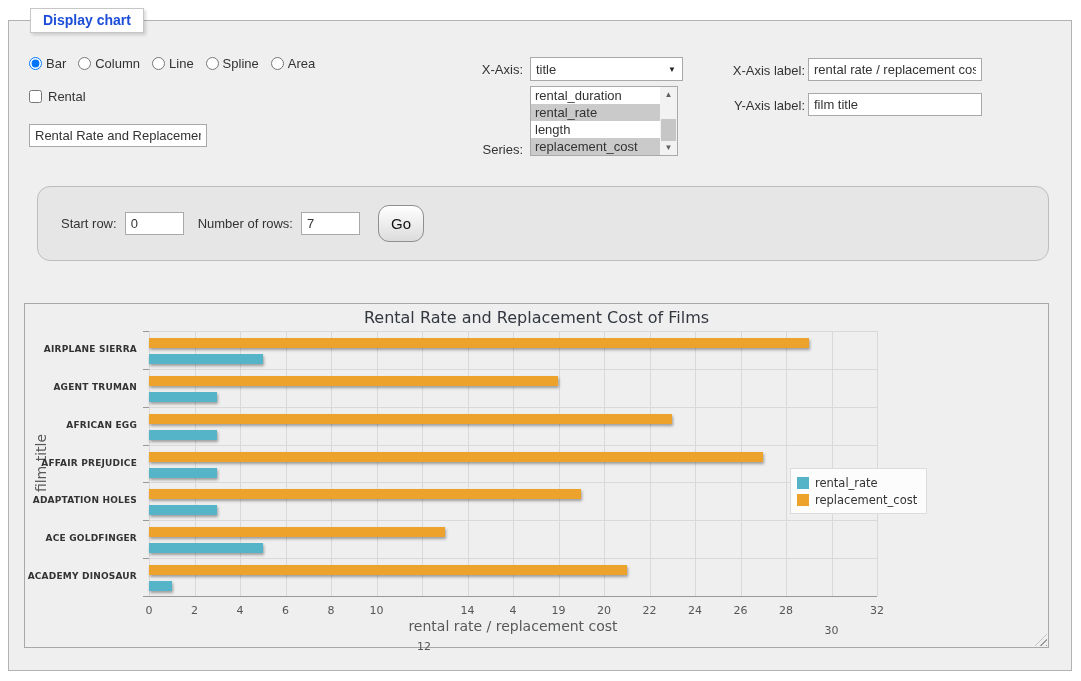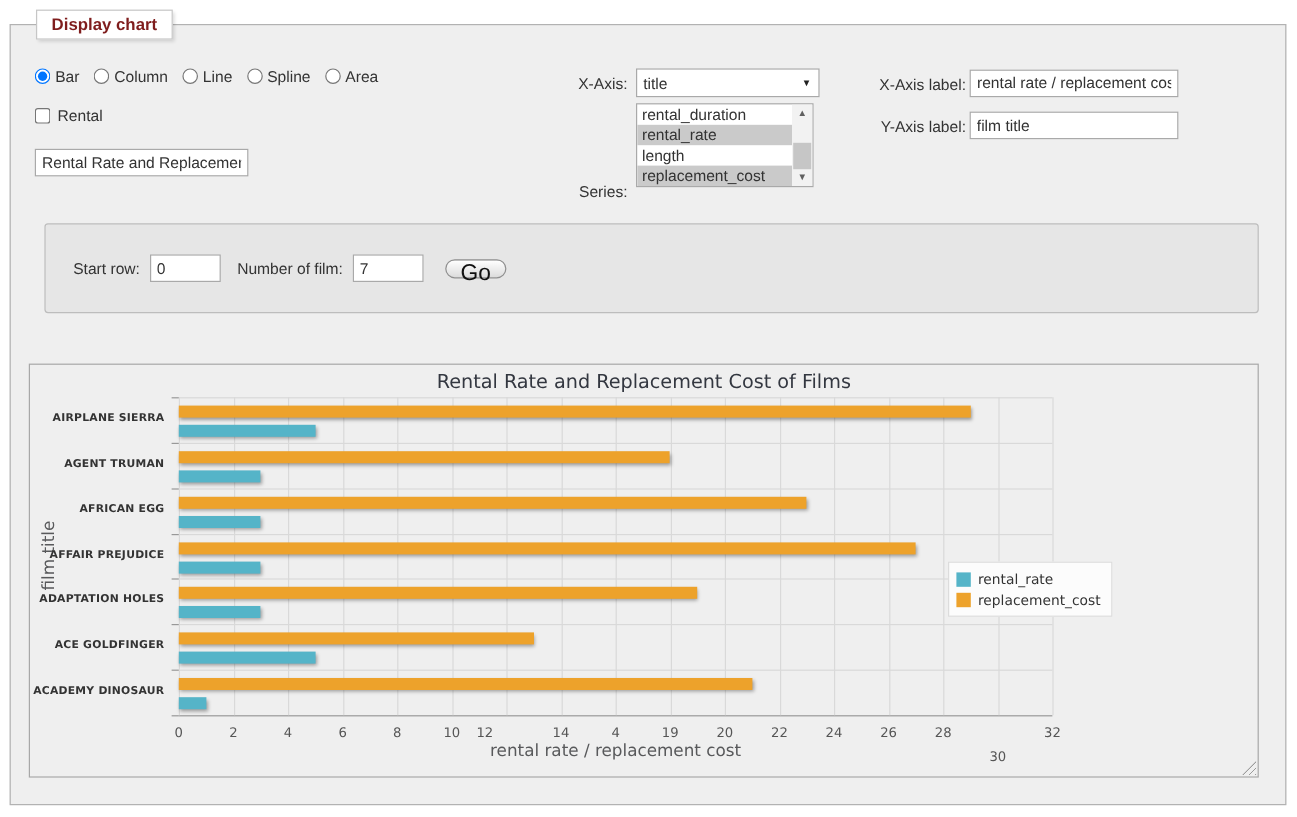--- a/index.html
+++ b/index.html
@@ -1,35 +1,35 @@
 <!DOCTYPE html>
 <html><head>
 <meta charset="utf-8">
 <style>
   * { box-sizing: border-box; margin: 0; padding: 0; }
   body { background:#fff; font-family:"Liberation Sans", sans-serif; }
   .page { position:relative; width:1081px; height:681px; background:#fff; overflow:hidden; font-size:13px; color:#333; }
 
   
   .fieldset { position:absolute; left:8px; top:20px; width:1064px; height:651px; background:#efefef; border:1px solid #b2b2b2; }
-  .legendbox { position:absolute; left:21px; top:-13px; background:#fff; border:1px solid #c6c6c6; padding:3px 12px 4px 12px; font-weight:bold; font-size:14px; color:#7f1d1d; box-shadow:2px 2px 3px rgba(0,0,0,0.15); z-index:5; }
+  .legendbox { position:absolute; left:21px; top:-13px; background:#fff; border:1px solid #c6c6c6; padding:3px 12px 4px 12px; font-weight:bold; font-size:14px; color:#1d4ed8; box-shadow:2px 2px 3px rgba(0,0,0,0.15); z-index:5; }
 
   
   .radio-row { position:absolute; left:20px; top:35px; display:flex; align-items:center; gap:12px;justify-content:flex-end; }
   .radio-item { display:flex; align-items:center; cursor:default; }
   .radio-item input { width:13px; height:13px; margin:0 4px 0 0; }
   .check-row { position:absolute; left:20px; top:68px; display:flex; align-items:center; }
   .check-row input { width:13px; height:13px; margin:0 6px 0 0; }
 
   .title-input { position:absolute; left:20px; top:103px; width:178px; height:23px; }
   input[type=text] { border:1px solid #a9a9a9; background:#fff; padding:2px 5px; font-size:13px; color:#333; font-family:inherit; }
 
   .lbl { position:absolute; text-align:right; color:#333; }
   .lbl-xaxis   { left:448px; top:41px;  width:66px; }
-  .lbl-series  { left:448px; top:131px; width:66px; }
+  .lbl-series  { left:448px; top:121px; width:66px; }
   .lbl-xlabel  { left:650px; top:42px;  width:146px; }
   .lbl-ylabel  { left:650px; top:77px;  width:146px; }
 
   .selwrap { position:absolute; left:521px; top:36px; width:153px; height:24px; }
   .selwrap select { width:100%; height:100%; -webkit-appearance:none; appearance:none; border:1px solid #a9a9a9; background:#fff; font-size:13px; color:#333; padding:0 18px 0 5px; font-family:inherit; border-radius:0; }
   .selwrap .arrow { position:absolute; right:7px; top:8px; font-size:8px; color:#222; pointer-events:none; }
 
   
   .listbox { position:absolute; left:521px; top:65px; width:148px; height:70px; background:#fff; border:1px solid #a9a9a9; overflow:hidden; }
   .listbox .opts { position:absolute; left:0; top:0; right:17px; }
@@ -37,25 +37,25 @@
   .listbox .opt.sel { background:#cacaca; }
   .sbar { position:absolute; right:0; top:0; width:17px; height:100%; background:#f2f2f2; }
   .sbar .sarr { position:absolute; left:0; width:17px; height:15px; font-size:8px; color:#606060; text-align:center; line-height:15px; }
   .sbar .up { top:0; } .sbar .dn { bottom:0; }
   .sbar .thumb { position:absolute; left:1px; width:15px; top:32px; height:22px; background:#c6c6c6; }
 
   .xlabel-input { position:absolute; left:799px; top:37px; width:174px; height:23px; }
   .ylabel-input { position:absolute; left:799px; top:72px; width:174px; height:23px; }
 
   
-  .startpanel { position:absolute; left:28px; top:165px; width:1012px; height:75px; background:#e6e6e6; border:1px solid #bdbdbd; border-radius:3px; display:flex; align-items:center; padding-left:23px; }
+  .startpanel { position:absolute; left:28px; top:165px; width:1012px; height:75px; background:#e6e6e6; border:1px solid #bdbdbd; border-radius:13px; display:flex; align-items:center; padding-left:23px; }
   .startpanel input { width:59px; height:23px; }
   .startpanel .sp-lbl { color:#333; }
   .startpanel .ml8 { margin-left:8px; } .startpanel .ml14 { margin-left:14px; } .startpanel .ml18 { margin-left:18px; }
-  .go-btn { height:16px; padding:0 12px; border:1px solid #8f8f8f; border-radius:11px; background:linear-gradient(#ffffff,#dcdcdc); font-size:19px; color:#111; font-family:inherit; }
+  .go-btn { height:37px; padding:0 12px; border:1px solid #8f8f8f; border-radius:11px; background:linear-gradient(#ffffff,#dcdcdc); font-size:15px; color:#111; font-family:inherit; }
 
   
   .chartpanel { position:absolute; left:15px; top:282px; width:1025px; height:345px; background:#efefef; border:1px solid #a8a8a8; font-family:"DejaVu Sans", sans-serif; }
   .chart-title { position:absolute; left:0; right:0; top:4px; text-align:center; font-size:16px; color:#333740; }
   .plot { position:absolute; left:124px; top:27px; width:728px; height:265px; }
   .vgrid { position:absolute; top:0; height:265px; width:1px; background:#d9d9d9; }
   .hgrid { position:absolute; left:0; width:728px; height:1px; background:#d9d9d9; }
   .ytickmark { position:absolute; left:-6px; width:6px; height:1px; background:#999; }
   .xaxis-line { position:absolute; left:0; top:265px; width:728px; height:1px; background:#999; }
   .bar { position:absolute; height:10px; box-shadow:1px 2px 3px rgba(0,0,0,0.35); }
@@ -130,21 +130,21 @@
     </div>
 
     <span class="lbl lbl-xlabel">X-Axis label:</span>
     <input type="text" class="xlabel-input" value="rental rate / replacement cost" style="">
     <span class="lbl lbl-ylabel">Y-Axis label:</span>
     <input type="text" class="ylabel-input" value="film title" style="">
 
     <div class="startpanel">
       <span class="sp-lbl">Start row:</span>
       <input type="text" class="ml8" value="0" style="">
-      <span class="sp-lbl ml14">Number of film:</span>
+      <span class="sp-lbl ml14">Number of rows:</span>
       <input type="text" class="ml8" value="7" style="">
       <button class="go-btn ml18">Go</button>
     </div>
 
     <div class="chartpanel">
       <div class="chart-title">Rental Rate and Replacement Cost of Films</div>
       <div class="yaxis-title">film title</div>
       <div class="ycats" id="ycats">
           <div class="ycat" style="top: 12.93px;">AIRPLANE SIERRA</div>
           <div class="ycat" style="top: 50.79px; text-align: right;">AGENT TRUMAN</div>
@@ -203,21 +203,21 @@
           <div class="bar" style="left: 0px; top: 234.14px; width: 477.52px; background: rgb(237, 162, 43);"></div>
           <div class="bar" style="left: 0px; top: 250.14px; width: 22.52px; background: rgb(85, 180, 200);"></div>
         </div>
       <div class="xticks" id="xticks">
           <span class="xtick" style="left: 0px;">0</span>
           <span class="xtick" style="left: 45.5px;">2</span>
           <span class="xtick" style="left: 91px;">4</span>
           <span class="xtick" style="left: 136.5px;">6</span>
           <span class="xtick" style="left: 182px;">8</span>
           <span class="xtick" style="left: 227.5px;">10</span>
-          <span class="xtick" style="left: 255px;">12</span>
+          <span class="xtick" style="left: 275px; margin-top: 36px;">12</span>
           <span class="xtick" style="left: 318.5px;">14</span>
           <span class="xtick" style="left: 364px;">4</span>
           <span class="xtick" style="left: 409.5px;">19</span>
           <span class="xtick" style="left: 455px;">20</span>
           <span class="xtick" style="left: 500.5px;">22</span>
           <span class="xtick" style="left: 546px;">24</span>
           <span class="xtick" style="left: 591.5px;">26</span>
           <span class="xtick" style="left: 637px;">28</span>
           <span class="xtick" style="left: 682.5px; margin-top: 20px;">30</span>
           <span class="xtick" style="left: 728px;">32</span>

